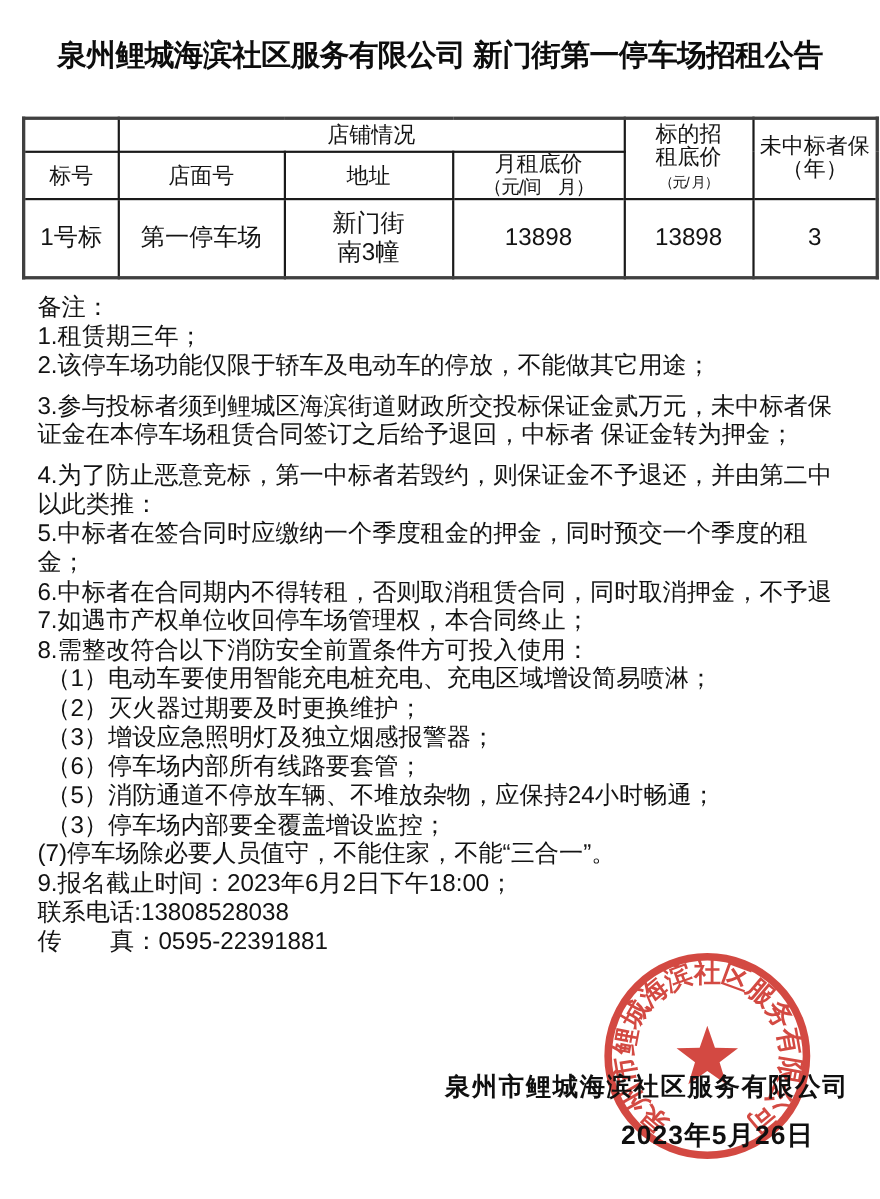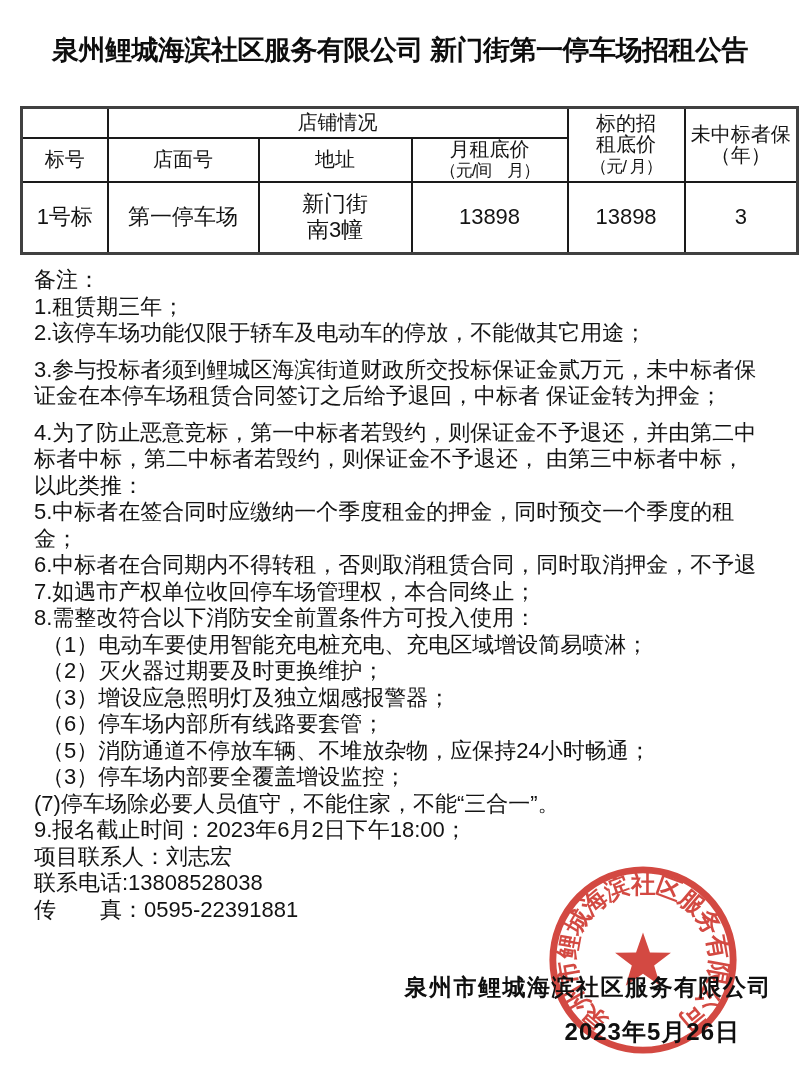--- a/index.html
+++ b/index.html
@@ -35,21 +35,21 @@
     padding:0;
     font-size:20px;
     color:#141414;
   }
   tr.hr1{height:30px;}
   tr.hr2{height:40px;}
   tr.dr{height:72px;}
   td.unit-cell{line-height:20px;font-size:19px;overflow:hidden;}
   td.unit-cell .u{font-size:17px;letter-spacing:-1px;}
   td.tall{line-height:21px;font-size:19px;}
-  td.tall .u{font-size:17px;letter-spacing:-1px;}
+  td.tall .u{font-size:13px;letter-spacing:-1px;}
   tr.dr td{font-size:22px;}
   td.addr{line-height:26px;font-size:21px;}
   .notes{
     margin:12px 0 0 34px;
     width:766px;
     font-size:22px;
     line-height:26.5px;
     letter-spacing:0;
     color:#131313;
   }
@@ -147,36 +147,34 @@
     </tbody>
   </table>
 
   <div class="notes">
     <div class="line">备注：</div>
     <div class="line">1.租赁期三年；</div>
     <div class="line">2.该停车场功能仅限于轿车及电动车的停放，不能做其它用途；</div>
     <div class="line gap">3.参与投标者须到鲤城区海滨街道财政所交投标保证金贰万元，未中标者保</div>
     <div class="line">证金在本停车场租赁合同签订之后给予退回，中标者 保证金转为押金；</div>
     <div class="line gap">4.为了防止恶意竞标，第一中标者若毁约，则保证金不予退还，并由第二中</div>
-    <div class="line">标者中标，第二中标者若毁约，则保证金不予退还， 由第三中标者中标，</div>
     <div class="line">以此类推：</div>
     <div class="line">5.中标者在签合同时应缴纳一个季度租金的押金，同时预交一个季度的租</div>
     <div class="line">金；</div>
     <div class="line">6.中标者在合同期内不得转租，否则取消租赁合同，同时取消押金，不予退</div>
     <div class="line">7.如遇市产权单位收回停车场管理权，本合同终止；</div>
     <div class="line">8.需整改符合以下消防安全前置条件方可投入使用：</div>
     <div class="line indent">（1）电动车要使用智能充电桩充电、充电区域增设简易喷淋；</div>
     <div class="line indent">（2）灭火器过期要及时更换维护；</div>
     <div class="line indent">（3）增设应急照明灯及独立烟感报警器；</div>
     <div class="line indent">（6）停车场内部所有线路要套管；</div>
     <div class="line indent">（5）消防通道不停放车辆、不堆放杂物，应保持24小时畅通；</div>
     <div class="line indent">（3）停车场内部要全覆盖增设监控；</div>
     <div class="line">(7)停车场除必要人员值守，不能住家，不能“三合一”。</div>
     <div class="line">9.报名截止时间：2023年6月2日下午18:00；</div>
-    <div class="line">项目联系人：刘志宏</div>
     <div class="line">联系电话:13808528038</div>
     <div class="line">传　　真：0595-22391881</div>
   </div>
 
   <svg class="seal" viewBox="0 0 200 200" aria-hidden="true">
     <circle cx="100" cy="100" r="92" fill="none" stroke-width="7" stroke="#ce3128"></circle>
     <polygon points="100,72 107.1,92.3 128.5,92.7 111.4,105.7 117.6,126.3 100,114 82.4,126.3 88.6,105.7 71.5,92.7 92.9,92.3" fill="#ce3128"></polygon>
     <defs>
       <path id="sealArc" d="M 65.5 159.8 A 69 69 0 1 1 134.5 159.8" fill="none"></path>
     </defs>

